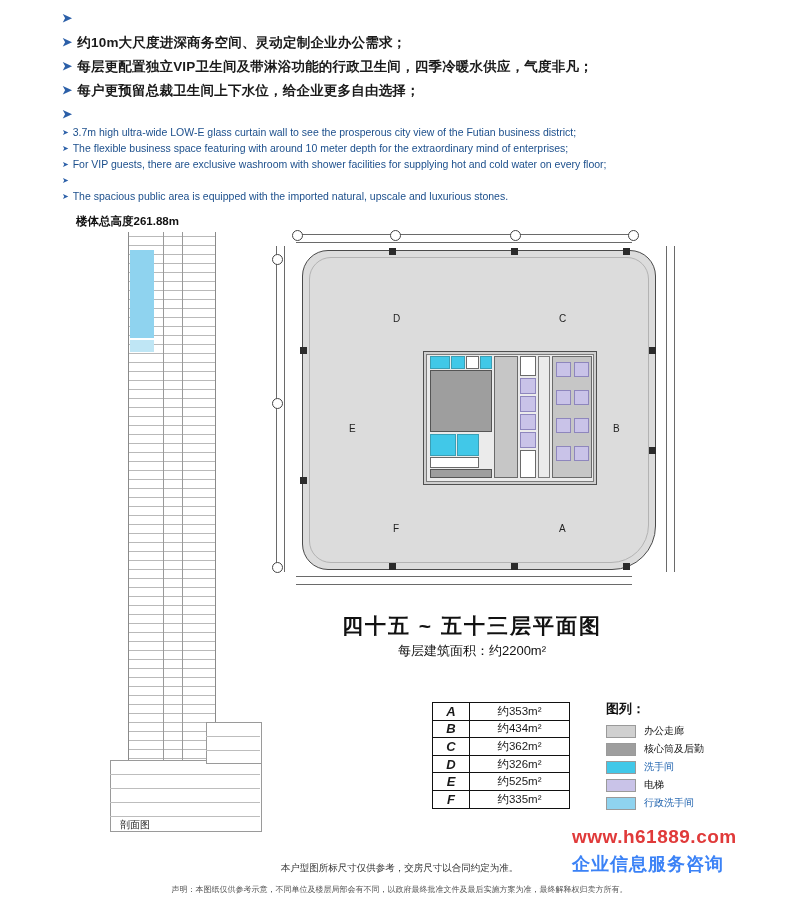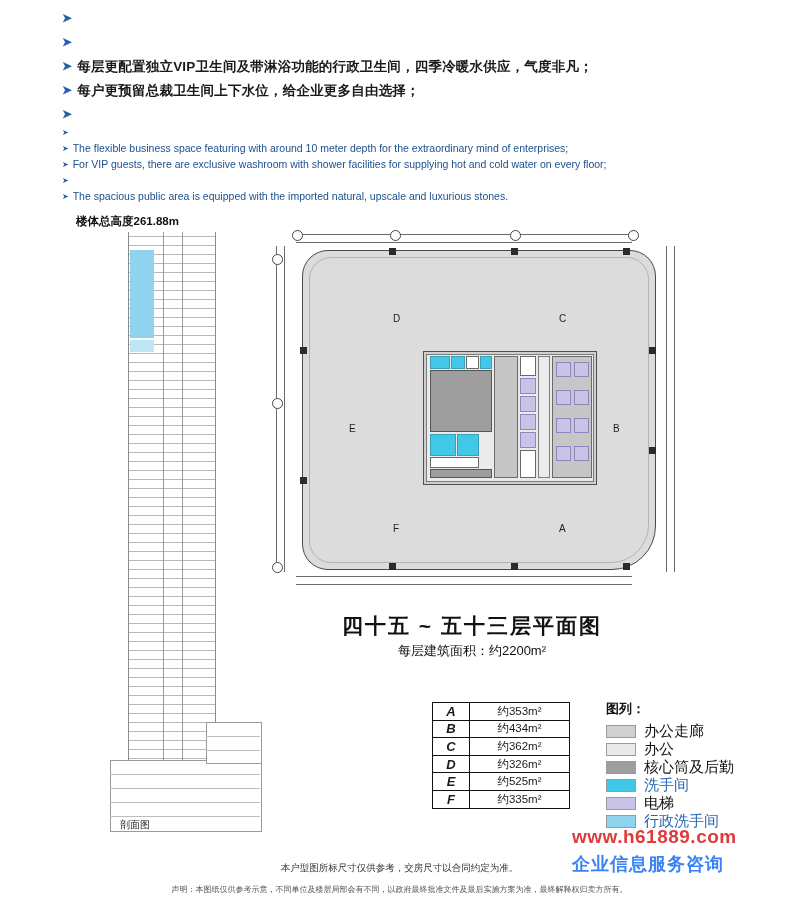--- a/index.html
+++ b/index.html
@@ -138,21 +138,21 @@
 
   
   .legend-title{
     position:absolute;left:606px;top:700px;font-size:13px;font-weight:bold;color:#111;
   }
   .legend{
     position:absolute;left:606px;top:722px;width:180px;
   }
   .legend .lrow{display:flex;align-items:center;height:18px;}
   .legend .sw{width:28px;height:11px;margin-right:8px;border:0;}
-  .legend .lb{font-size:15px;color:#111;}
+  .legend .lb{font-size:10px;color:#111;}
   .legend .lb.hl{color:#2466b0;}
 
   
   .wm1{
     position:absolute;left:572px;top:826px;font-size:19px;color:#e03a3a;
     font-weight:bold;letter-spacing:.5px;
   }
   .wm2{
     position:absolute;left:572px;top:852px;font-size:18px;color:#e03a3a;
     font-weight:bold;letter-spacing:1px;
@@ -170,37 +170,39 @@
 </style>
 </head>
 <body>
 
 <div class="bullets-cn">
   <div class="row">
       <span class="mark">➤</span>
     </div>
   <div class="row">
       <span class="mark">➤</span>
+      <span>约10m大尺度进深商务空间、灵动定制企业办公需求；</span>
     </div>
   <div class="row">
       <span class="mark">➤</span>
       <span>每层更配置独立VIP卫生间及带淋浴功能的行政卫生间，四季冷暖水供应，气度非凡；</span>
     </div>
   <div class="row">
       <span class="mark">➤</span>
       <span>每户更预留总裁卫生间上下水位，给企业更多自由选择；</span>
     </div>
   <div class="row">
       <span class="mark">➤</span>
     </div>
 </div>
 
 <div class="bullets-en">
   <div class="row">
       <span class="mark">➤</span>
+      <span>3.7m high ultra-wide LOW-E glass curtain wall to see the prosperous city view of the Futian business district;</span>
     </div>
   <div class="row">
       <span class="mark">➤</span>
       <span>The flexible business space featuring with around 10 meter depth for the extraordinary mind of enterprises;</span>
     </div>
   <div class="row">
       <span class="mark">➤</span>
       <span>For VIP guests, there are exclusive washroom with shower facilities for supplying hot and cold water on every floor;</span>
     </div>
   <div class="row">
@@ -414,24 +416,20 @@
   </tbody>
 </table>
 
 <div class="legend-title">图列：</div>
 <div class="legend">
   <div class="lrow">
     <span class="sw" id="sw0" style="background: rgb(208, 208, 208); border: 1px solid rgb(154, 154, 154);"></span>
     <span class="lb">办公走廊</span>
   </div>
   <div class="lrow">
-    <span class="sw" id="sw1" style="background: rgb(233, 233, 233); border: 1px solid rgb(154, 154, 154);"></span>
-    <span class="lb">办公</span>
-  </div>
-  <div class="lrow">
     <span class="sw" id="sw2" style="background: rgb(158, 158, 158); border: 1px solid rgb(154, 154, 154);"></span>
     <span class="lb">核心筒及后勤</span>
   </div>
   <div class="lrow">
     <span class="sw" id="sw4" style="background: rgb(65, 200, 232); border: 1px solid rgb(154, 154, 154);"></span>
     <span class="lb hl">洗手间</span>
   </div>
   <div class="lrow">
     <span class="sw" id="sw3" style="background: rgb(201, 195, 232); border: 1px solid rgb(154, 154, 154);"></span>
     <span class="lb">电梯</span>

